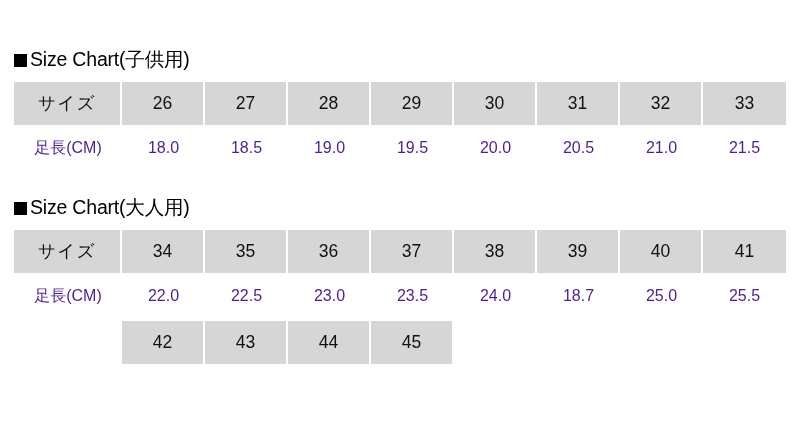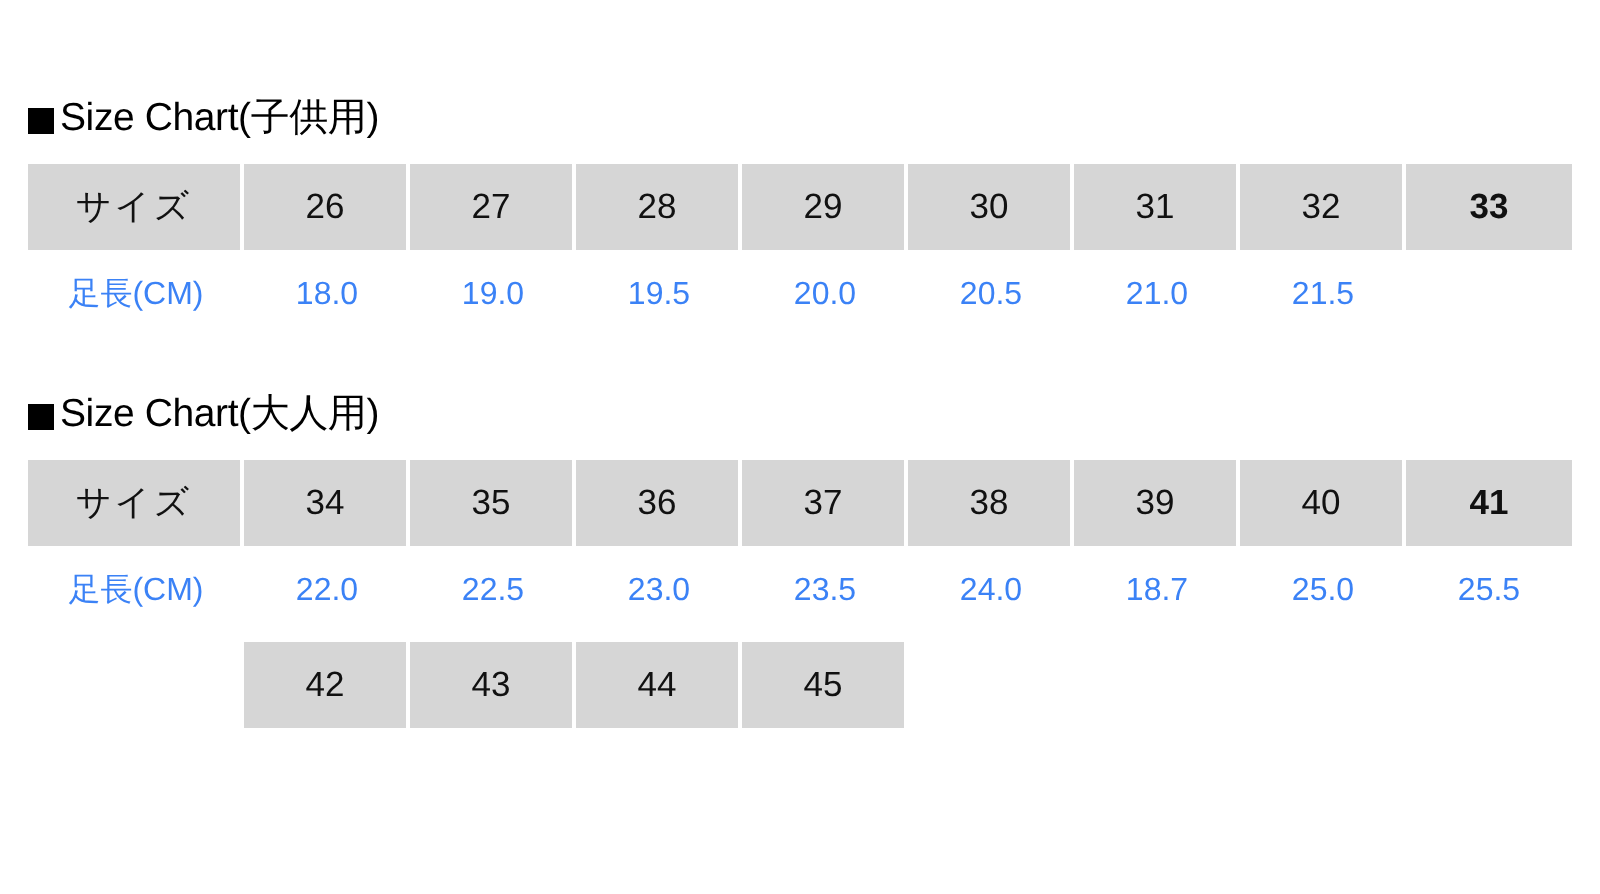--- a/index.html
+++ b/index.html
@@ -89,36 +89,35 @@
   
   .row-header .tcell {
     height: 43px;
     background: #d6d6d6;
     border-right: 2px solid #ffffff;
     font-size: 17.5px;
     color: #111111;
   }
   .row-header .tcell:last-child {
     border-right: none;
-    font-weight: bold;
   }
   .row-header .tcell.blank {
     background: transparent;
     border-right: none;
   }
   .row-header .tcell.label-col {
     letter-spacing: 1.5px;
   }
 
   
   .row-data .tcell {
     height: 45px;
     background: transparent;
     font-size: 16px;
-    color: #3b82f6;
+    color: #4c1d95;
   }
   .row-data .tcell.blank {
     background: transparent;
   }
 
   .row-extra-header { margin-top: 3px; justify-content: space-between; }
   .row-extra-data   { margin-top: 0px; }
 </style>
 </head>
 <body>
@@ -142,20 +141,21 @@
         <div class="tcell">29</div>
         <div class="tcell">30</div>
         <div class="tcell">31</div>
         <div class="tcell">32</div>
         <div class="tcell">33</div>
       </div>
 
       <div class="trow row-data">
         <div class="tcell label-col">足長(CM)</div>
         <div class="tcell">18.0</div>
+        <div class="tcell">18.5</div>
         <div class="tcell">19.0</div>
         <div class="tcell">19.5</div>
         <div class="tcell">20.0</div>
         <div class="tcell">20.5</div>
         <div class="tcell">21.0</div>
         <div class="tcell">21.5</div>
       </div>
 
     </div>
   </div>

